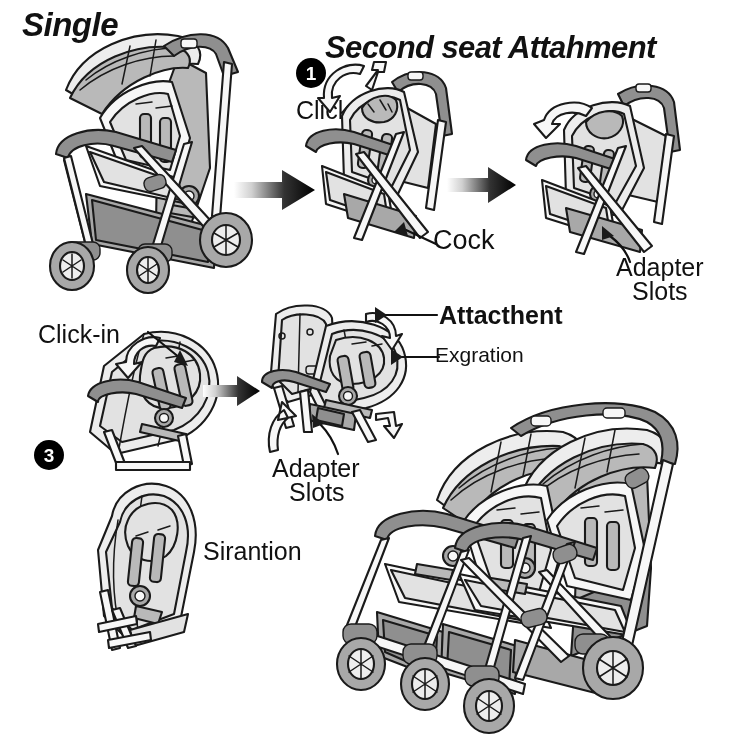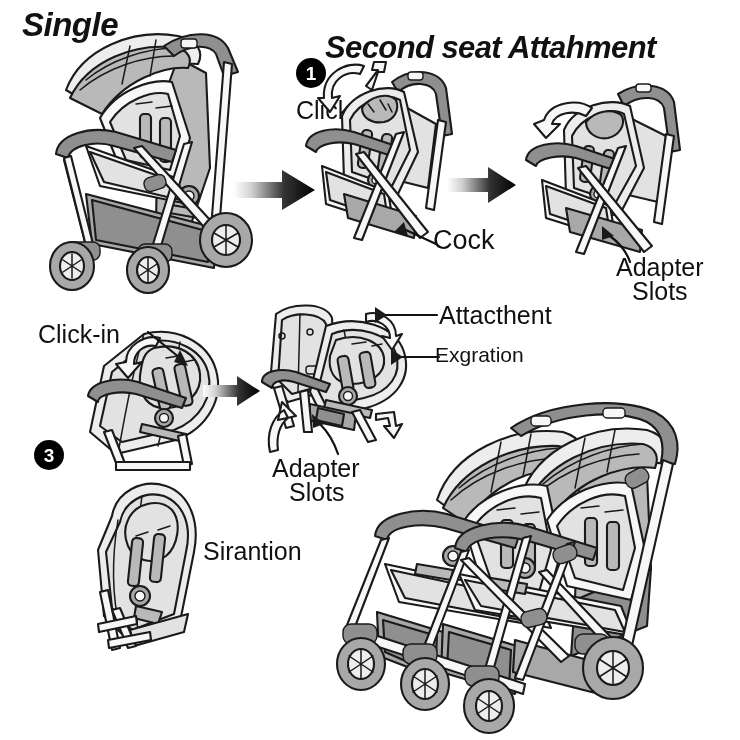--- a/index.html
+++ b/index.html
@@ -36,21 +36,21 @@
   <div class="step-badge" style="left:296px;top:58px;">1</div>
   <div class="step-badge" style="left:34px;top:440px;">3</div>
 
   <div class="lbl" style="left:296px;top:97px;font-size:25px;">Click-in</div>
 
   <div class="lbl" style="left:433px;top:226px;font-size:27px;">Cock</div>
 
   <div class="lbl" style="left:616px;top:254px;font-size:25px;">Adapter</div>
   <div class="lbl" style="left:632px;top:278px;font-size:25px;">Slots</div>
 
-  <div class="lbl" style="left:439px;top:302px;font-size:25px;">Attacthent</div>
+  <div class="lbl" style="left:439px;top:302px;font-size:25px;font-weight:bold;">Attacthent</div>
 
   <div class="lbl" style="left:435px;top:344px;font-size:21px;">Exgration</div>
 
   <div class="lbl" style="left:38px;top:321px;font-size:25px;">Click-in</div>
 
   <div class="lbl" style="left:272px;top:455px;font-size:25px;">Adapter</div>
   <div class="lbl" style="left:289px;top:479px;font-size:25px;">Slots</div>
 
   <div class="lbl" style="left:203px;top:538px;font-size:25px;text-align:right;">Sirantion</div>
 

